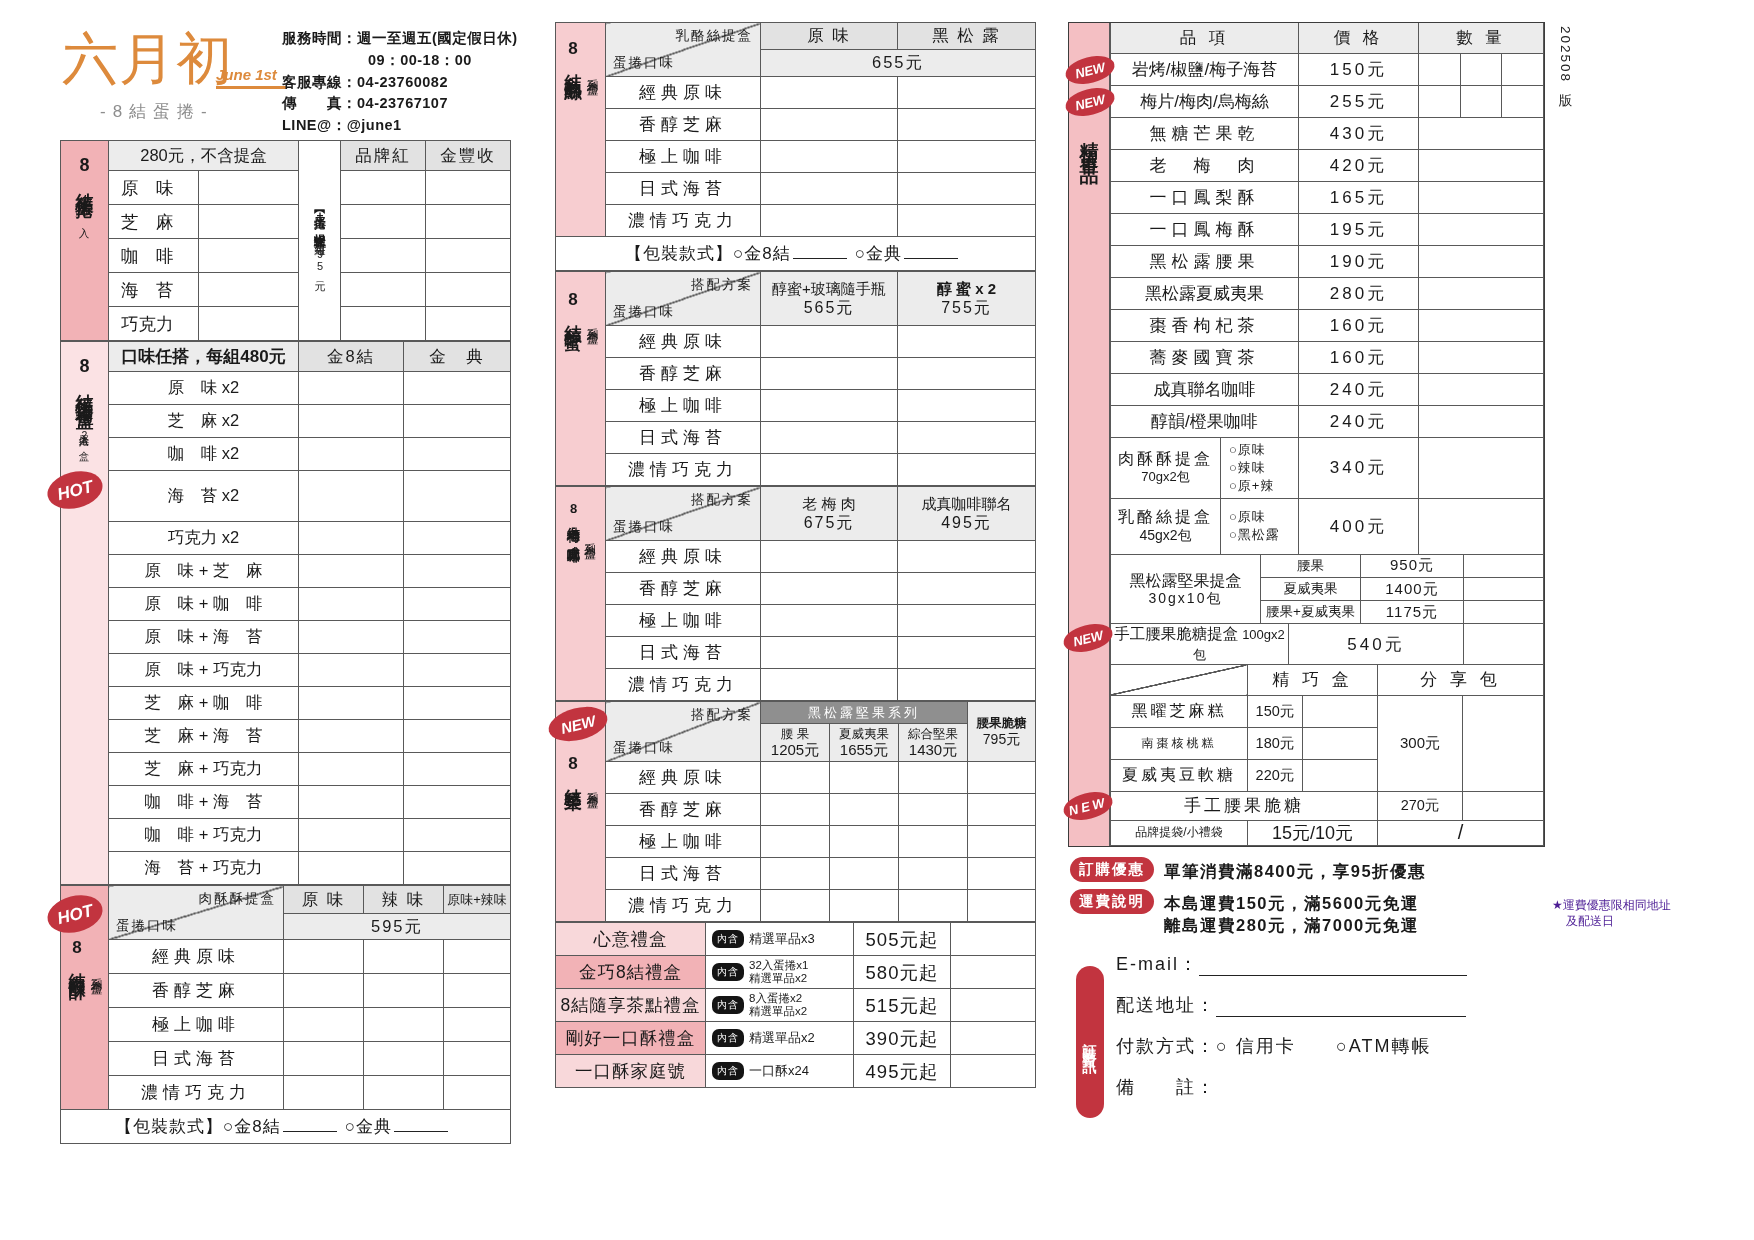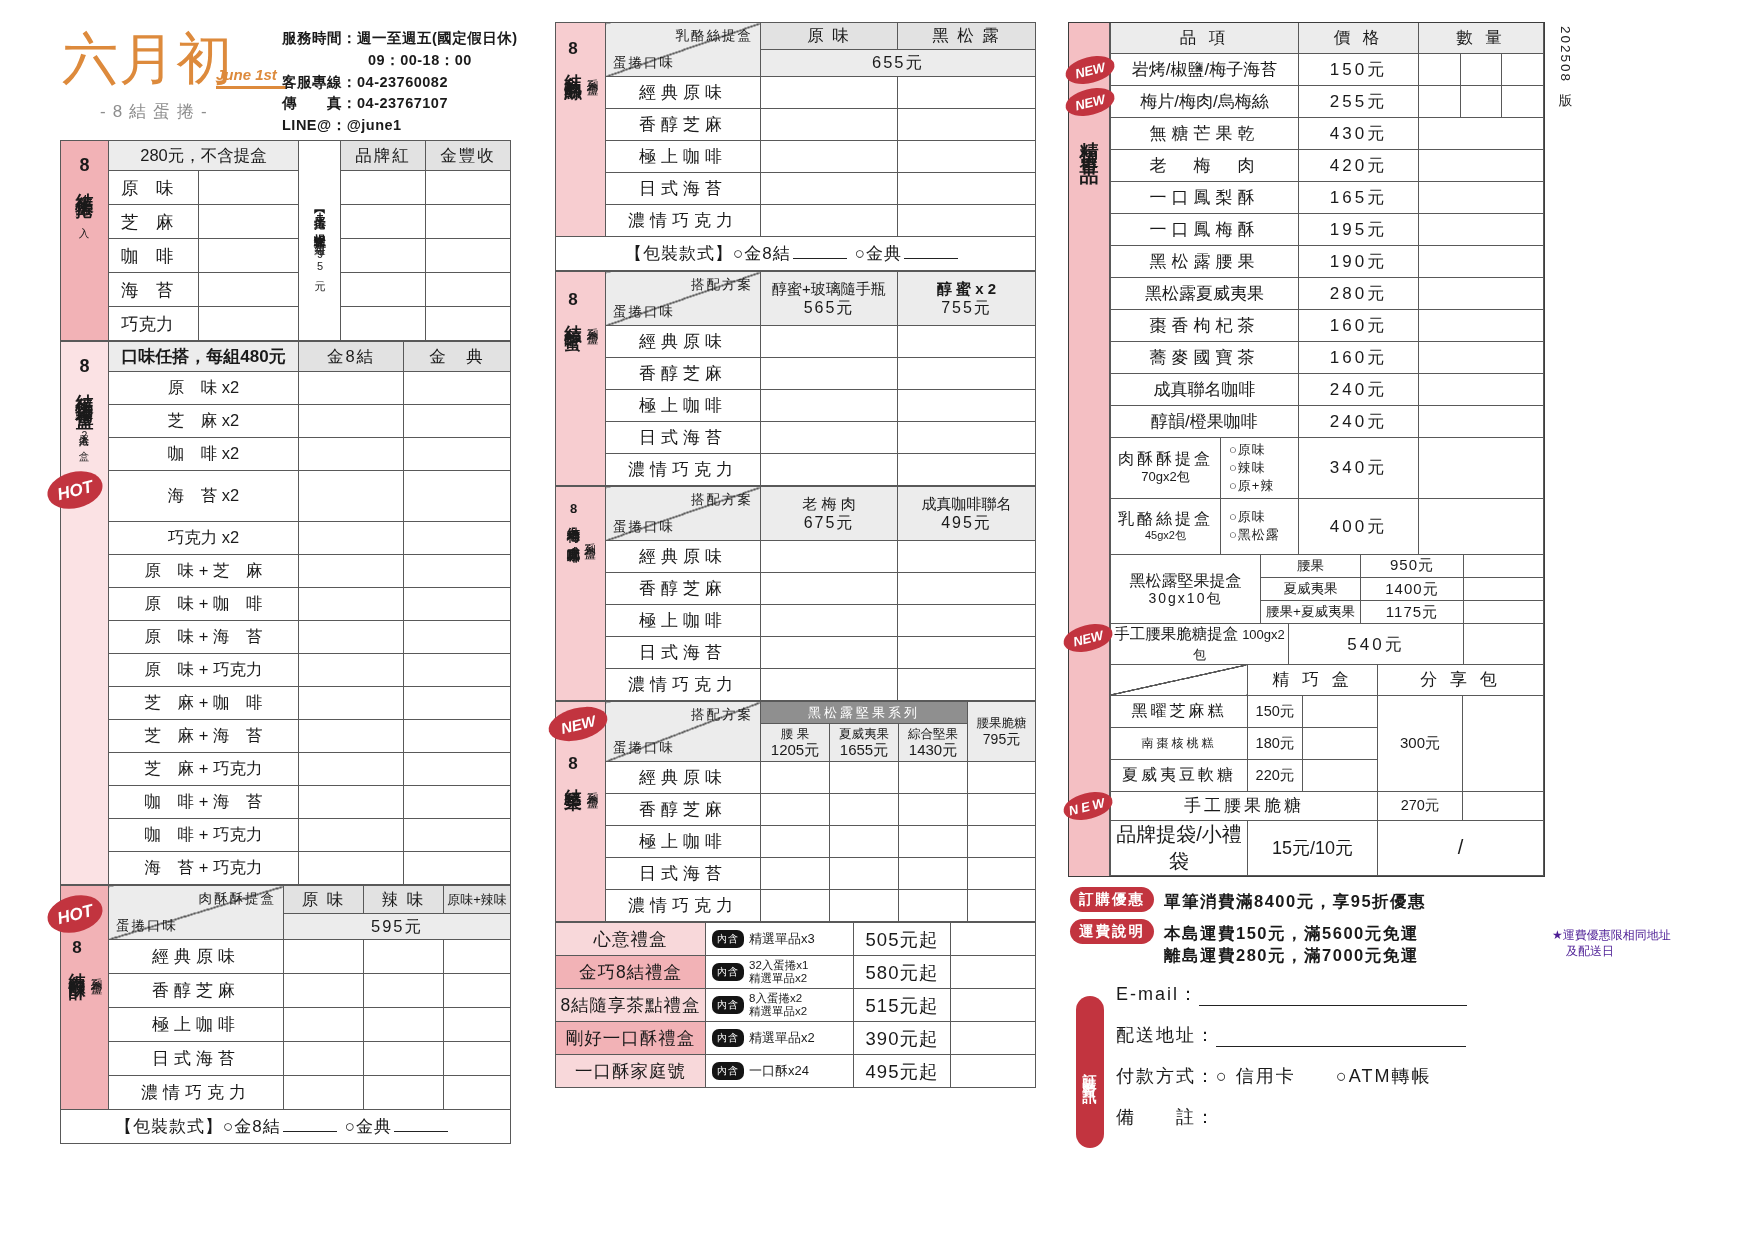--- a/index.html
+++ b/index.html
@@ -515,21 +515,21 @@
                 <span class="vtx big">8結堅果</span>
                 <span class="vtx small">系列禮盒</span>
               </div>
             </td>
             <td class="diag" rowspan="2">
               <span class="dtop">搭配方案</span>
               <span class="dbot">蛋捲口味</span>
             </td>
             <td class="dband" colspan="3" style="height: 22px;">黑松露堅果系列</td>
             <td class="chead2" rowspan="2">
-              <span style="display: block; font-size: 12.5px;">腰果脆糖</span>
+              <span style="display: block; font-size: 12.5px; font-weight: bold;">腰果脆糖</span>
               <span style="display: block; font-size: 14px;">795元</span>
             </td>
           </tr>
           <tr>
             <td class="chead2" style="height: 38px;">
               <span style="display: block; font-size: 12.5px;">腰 果</span>
               <span style="display: block; font-size: 15px;">1205元</span>
             </td>
             <td class="chead2" style="height: 38px;">
               <span style="display: block; font-size: 12.5px;">夏威夷果</span>
@@ -773,21 +773,21 @@
                   </div>
                 </td>
                 <td class="c3price">340元</td>
                 <td></td>
               </tr>
               <tr>
                 <td style="padding: 0px; height: 56px;">
                   <div class="combocell">
                     <div class="comboname">
                       <span style="font-size: 16px; letter-spacing: 3px;">乳酪絲提盒</span>
-                      <span style="font-size: 11px;">45gx2包</span>
+                      <span style="font-size: 14px;">45gx2包</span>
                     </div>
                   </div>
                 </td>
                 <td style="padding: 0px;">
                   <div class="optlist" style="border-left: none;">
                     <span>○原味</span>
                     <span>○黑松露</span>
                   </div>
                 </td>
                 <td class="c3price">400元</td>
@@ -871,21 +871,21 @@
                 <td class="ctr" style="font-size: 16px; letter-spacing: 3px; height: 32px;">夏威夷豆軟糖</td>
                 <td style="font-size: 14.5px;">220元</td>
                 <td></td>
               </tr>
               <tr>
                 <td colspan="3" style="font-size: 17px; letter-spacing: 3px; height: 29px;"><span class="badge newsm" style="top: 1px; left: -48px;">NEW</span><span>手工腰果脆糖</span></td>
                 <td style="font-size: 14.5px;">270元</td>
                 <td></td>
               </tr>
               <tr>
-                <td style="font-size: 20px; height: 22px;">品牌提袋/小禮袋</td>
+                <td style="font-size: 12px; height: 22px;">品牌提袋/小禮袋</td>
                 <td colspan="2" style="font-size: 18px;">15元/10元</td>
                 <td colspan="2" style="font-size: 20px;">/</td>
               </tr>
             </tbody>
           </table>
         </div>
     </div>
     <div id="c3promos">
       <div class="promo">
         <span class="pill">訂購優惠</span>

